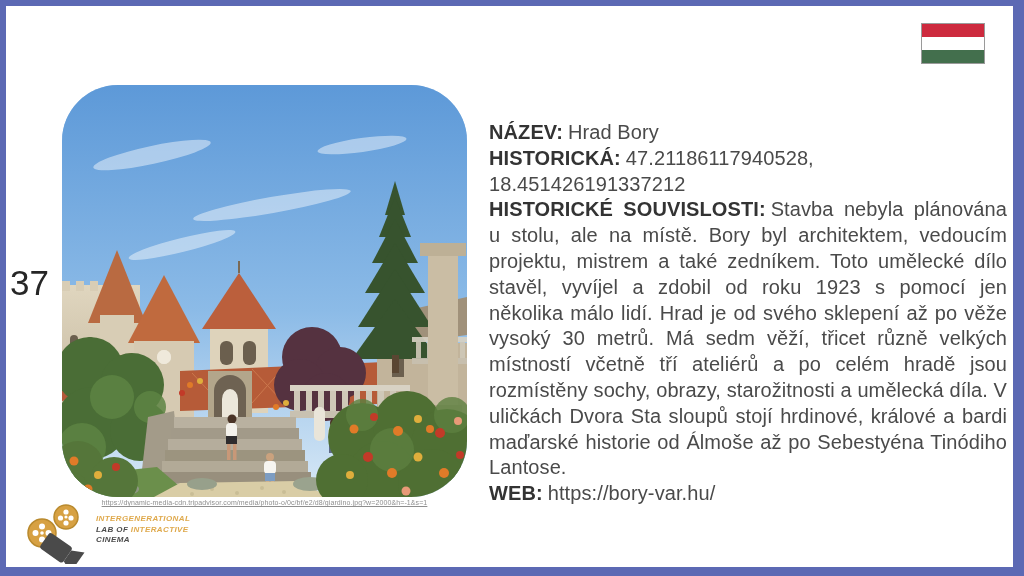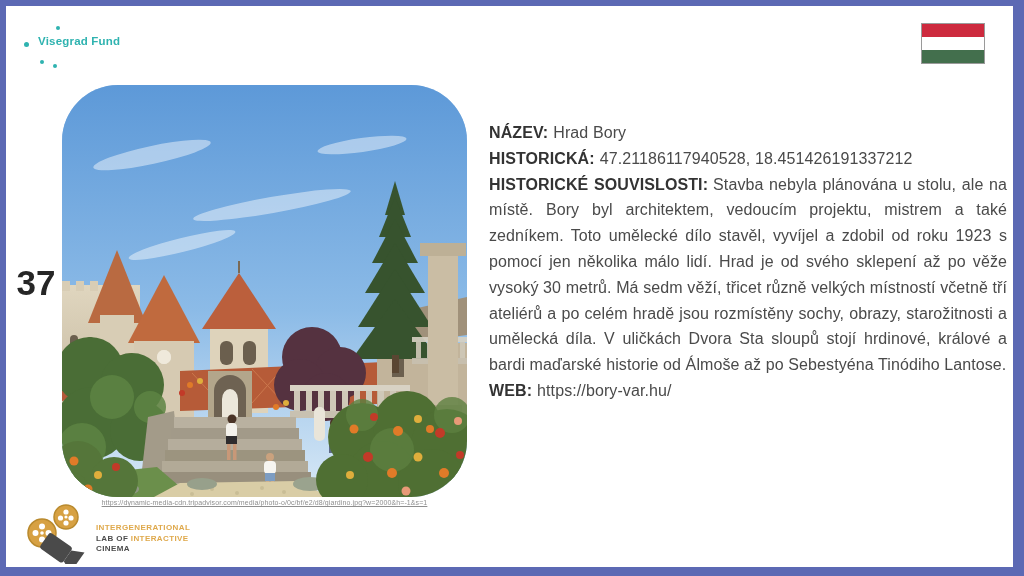--- a/index.html
+++ b/index.html
@@ -27,70 +27,63 @@
 
   
   .flag{
     position:absolute;left:922px;top:24px;width:62px;height:39px;
     outline:1px solid #9a9a9a;display:flex;flex-direction:column;
   }
   .flag div{flex:1;}
 
   
   .slide-number{
-    position:absolute;left:10px;top:263px;width:52px;text-align:center;
-    font-size:35px;font-weight:700;color:#262626;
+    position:absolute;left:10px;top:263px;width:52px;
+    font-size:35px;font-weight:400;color:#262626;
   }
 
   
   .photo{
     position:absolute;left:62px;top:85px;width:405px;height:412px;
     border-radius:56px;overflow:hidden;background:#9cc0e4;
   }
   .photo svg{display:block;}
   .caption{
     position:absolute;left:62px;top:499px;width:405px;text-align:center;
     font-size:7px;color:#8f8f8f;text-decoration:underline;letter-spacing:0.1px;
     white-space:nowrap;
   }
 
   
   .info{
     position:absolute;left:489px;top:120px;width:518px;
-    font-size:16px;line-height:25.8px;color:#4a4a4a;letter-spacing:0.1px;
+    font-size:20px;line-height:25.8px;color:#4a4a4a;letter-spacing:0.1px;
   }
   .info .lbl{font-weight:700;color:#333333;}
   .info .sep{font-weight:700;color:#333333;}
   .info .val{margin-left:5px;}
   .info .justify{text-align:justify;}
 
   
-  .lab-logo{position:absolute;left:26px;top:502px;display:flex;align-items:center;}
+  .lab-logo{position:absolute;left:26px;top:502px;display:flex;align-items:flex-start;font-style:italic;}
   .lab-logo .logo-text{margin-left:4px;margin-top:12px;
     font-size:8px;font-weight:800;letter-spacing:0.4px;line-height:10.5px;white-space:nowrap;}
   .gold{color:#dfa94c;}
   .dark{color:#4c4c4c;}
 </style>
 </head>
 <body>
 
 <div class="slide">
 
   <div class="border-strip bs-top"></div>
   <div class="border-strip bs-left"></div>
   <div class="border-strip bs-right"></div>
   <div class="border-strip bs-bottom"></div>
 
-  <div class="visegrad">
-    <span class="vdot vd1"></span>
-    <span class="vdot vd2"></span>
-    <span class="vdot vd3"></span>
-    <span class="vdot vd4"></span>
-    <span class="vtext">Visegrad Fund</span>
-  </div>
 
   <div class="flag">
     <div style="background:#cd2a3e"></div>
     <div style="background:#ffffff"></div>
     <div style="background:#436f4d"></div>
   </div>
 
   <div class="slide-number">37</div>
 
   <div class="photo">

